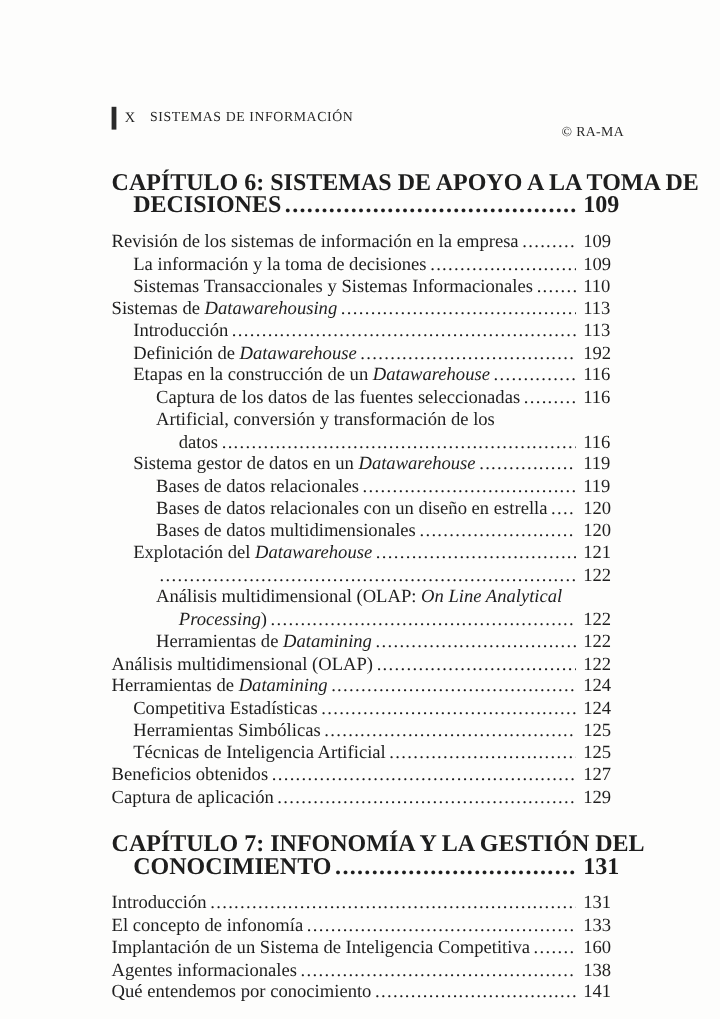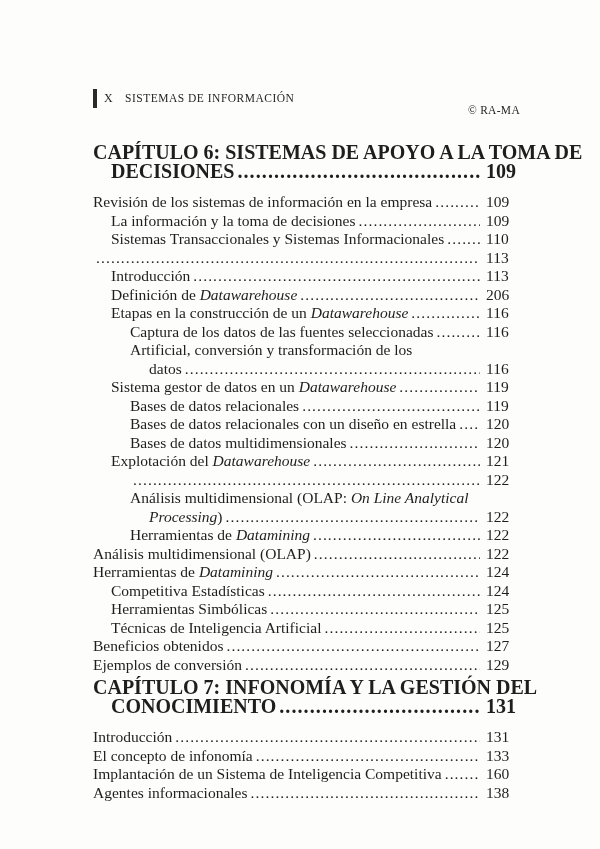--- a/index.html
+++ b/index.html
@@ -42,21 +42,21 @@
   .toc {
     margin-top: 27px;
     font-size: 15.5px;
     line-height: 18.5px;
   }
   .toc-section .section-heading {
     font-weight: bold;
     font-size: 20px;
     margin-bottom: 13px;
   }
-  .toc-section + .toc-section { margin-top: 4px; }
+  .toc-section + .toc-section { margin-top: 20px; }
   .toc-row {
     display: flex;
     align-items: baseline;
   }
   .row-text { white-space: nowrap; }
   .row-text em { font-style: italic; }
   .leader-dots {
     flex: 1 1 auto;
     overflow: hidden;
     white-space: nowrap;
@@ -113,32 +113,33 @@
           <span class="row-text">La información y la toma de decisiones</span>
           <span class="leader-dots"></span>
           <span class="page-num">109</span>
         </div>
         <div class="toc-row indent-1">
           <span class="row-text">Sistemas Transaccionales y Sistemas Informacionales</span>
           <span class="leader-dots"></span>
           <span class="page-num">110</span>
         </div>
         <div class="toc-row indent-0">
+          <span class="row-text">Sistemas de <em>Datawarehousing</em></span>
           <span class="leader-dots"></span>
           <span class="page-num">113</span>
         </div>
         <div class="toc-row indent-1">
           <span class="row-text">Introducción</span>
           <span class="leader-dots"></span>
           <span class="page-num">113</span>
         </div>
         <div class="toc-row indent-1">
           <span class="row-text">Definición de <em>Datawarehouse</em></span>
           <span class="leader-dots"></span>
-          <span class="page-num">206</span>
+          <span class="page-num">192</span>
         </div>
         <div class="toc-row indent-1">
           <span class="row-text">Etapas en la construcción de un <em>Datawarehouse</em></span>
           <span class="leader-dots"></span>
           <span class="page-num">116</span>
         </div>
         <div class="toc-row indent-2">
           <span class="row-text">Captura de los datos de las fuentes seleccionadas</span>
           <span class="leader-dots"></span>
           <span class="page-num">116</span>
@@ -217,21 +218,21 @@
           <span class="row-text">Técnicas de Inteligencia Artificial</span>
           <span class="leader-dots"></span>
           <span class="page-num">125</span>
         </div>
         <div class="toc-row indent-0">
           <span class="row-text">Beneficios obtenidos</span>
           <span class="leader-dots"></span>
           <span class="page-num">127</span>
         </div>
         <div class="toc-row indent-0">
-          <span class="row-text">Ejemplos de conversión</span>
+          <span class="row-text">Captura de aplicación</span>
           <span class="leader-dots"></span>
           <span class="page-num">129</span>
         </div>
       </section>
       <section class="toc-section">
         <div class="section-heading">
           <div class="toc-row indent-0">
             <span class="row-text">CAPÍTULO 7: INFONOMÍA Y LA GESTIÓN DEL</span>
           </div>
           <div class="toc-row indent-1">
@@ -253,16 +254,21 @@
         <div class="toc-row indent-0">
           <span class="row-text">Implantación de un Sistema de Inteligencia Competitiva</span>
           <span class="leader-dots"></span>
           <span class="page-num">160</span>
         </div>
         <div class="toc-row indent-0">
           <span class="row-text">Agentes informacionales</span>
           <span class="leader-dots"></span>
           <span class="page-num">138</span>
         </div>
+        <div class="toc-row indent-0">
+          <span class="row-text">Qué entendemos por conocimiento</span>
+          <span class="leader-dots"></span>
+          <span class="page-num">141</span>
+        </div>
       </section>
     </main>
 
 </div>
 
 </body></html>

